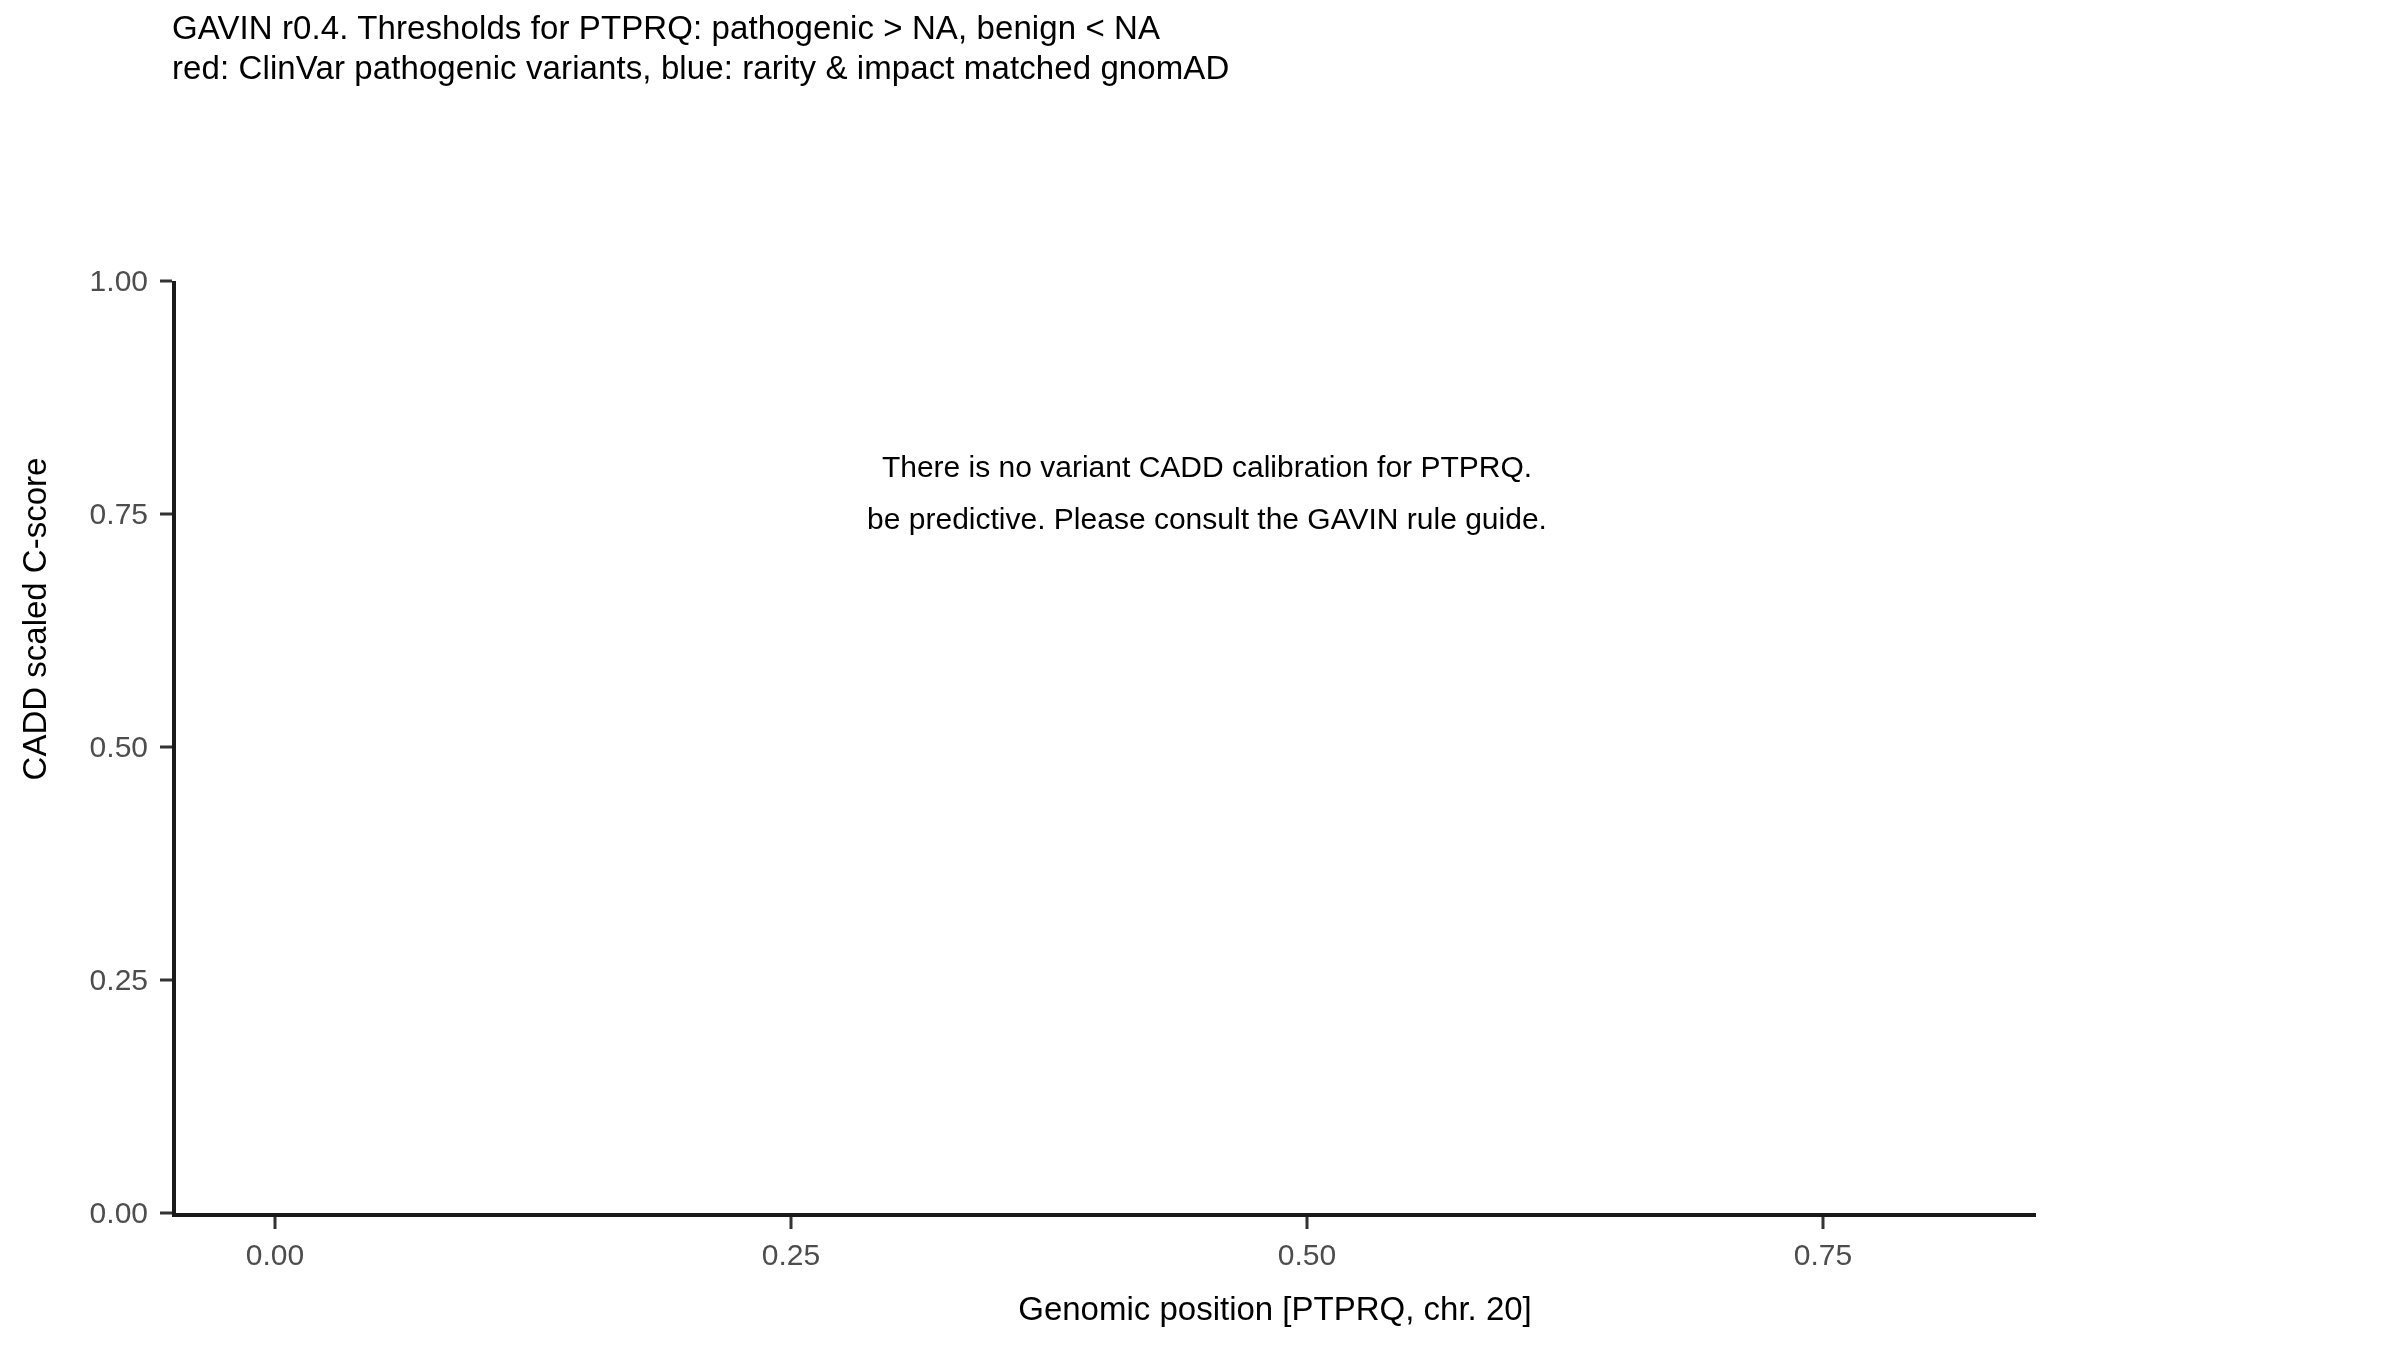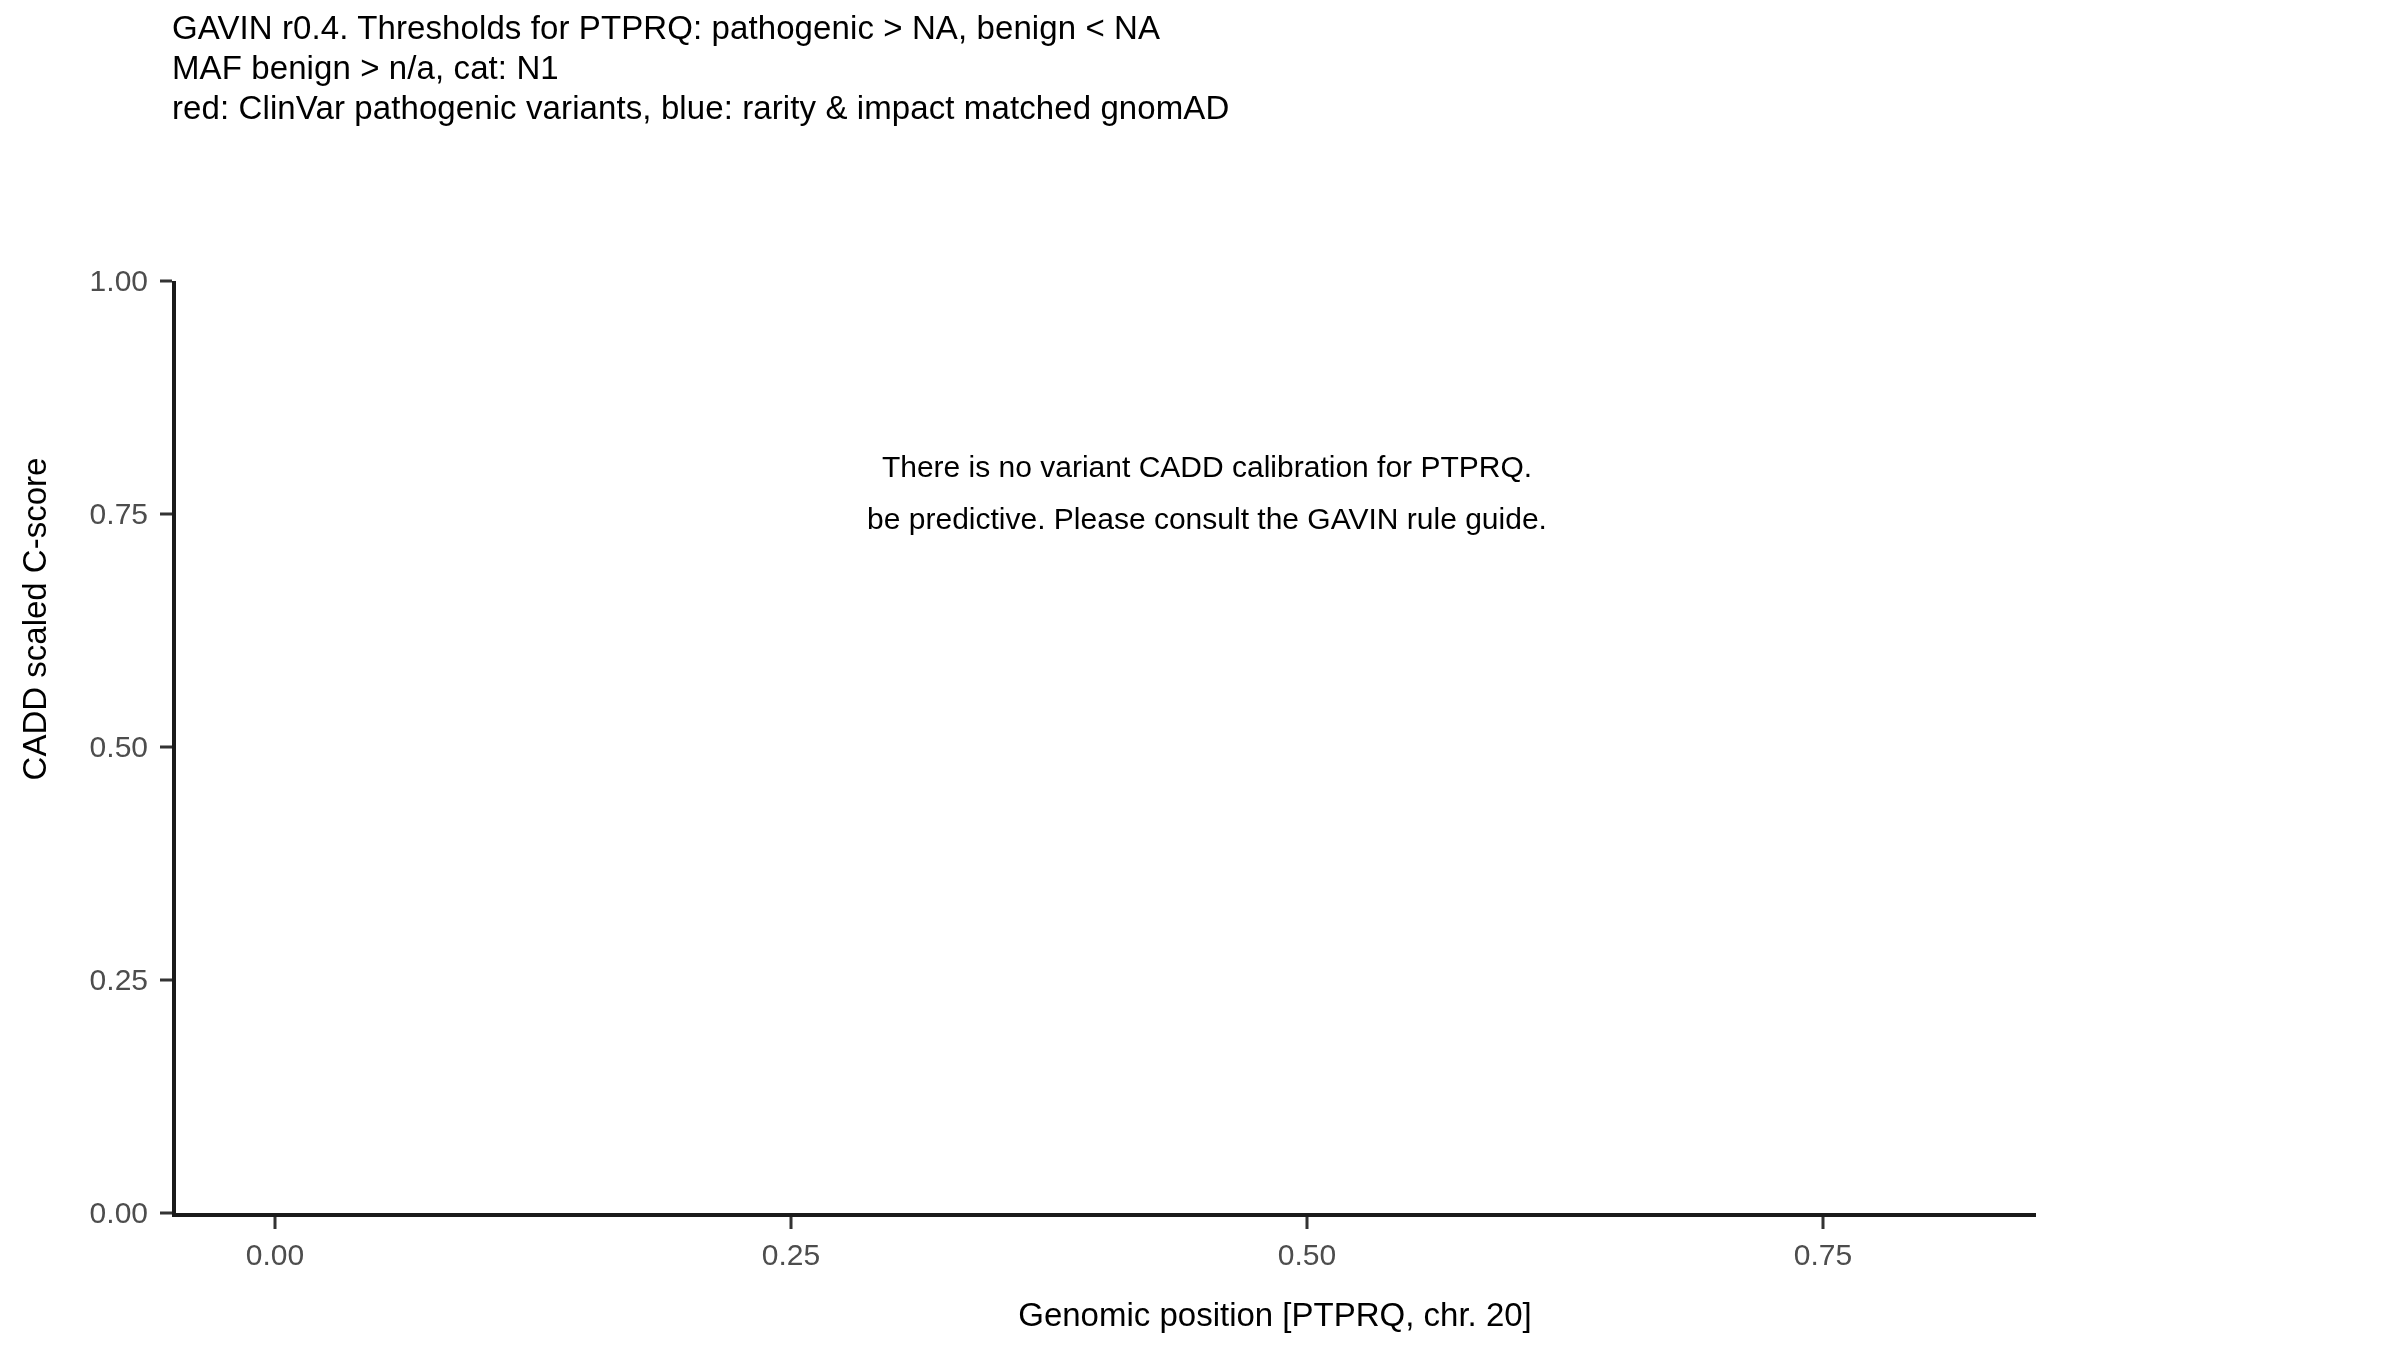--- a/index.html
+++ b/index.html
@@ -134,31 +134,29 @@
   }
   #x-axis-title {
     position: absolute;
     left: 172px;
     top: 1290px;
     width: 2206px;
     text-align: center;
     font-size: 33px;
     color: #000000;
     white-space: pre;
-    margin-top: 6px;
   }
 </style>
 </head>
 <body>
 
 <div id="root">
 
   <div id="plot-title">
     <div class="title-line">GAVIN r0.4. Thresholds for PTPRQ: pathogenic &gt; NA, benign &lt; NA</div>
-    <div class="title-line">MAF benign &gt; n/a, cat: N1</div>
     <div class="title-line">red: ClinVar pathogenic variants, blue: rarity &amp; impact matched gnomAD</div>
   </div>
 
   <div id="y-axis-title">CADD scaled C-score</div>
 
   <div id="y-axis-labels">
     <div class="y-tick-label" style="top:281px; width:130px;">1.00</div>
     <div class="y-tick-label" style="top:514px; width:130px;">0.75</div>
     <div class="y-tick-label" style="top:747px; width:130px;">0.50</div>
     <div class="y-tick-label" style="top:980px; width:130px;">0.25</div>

